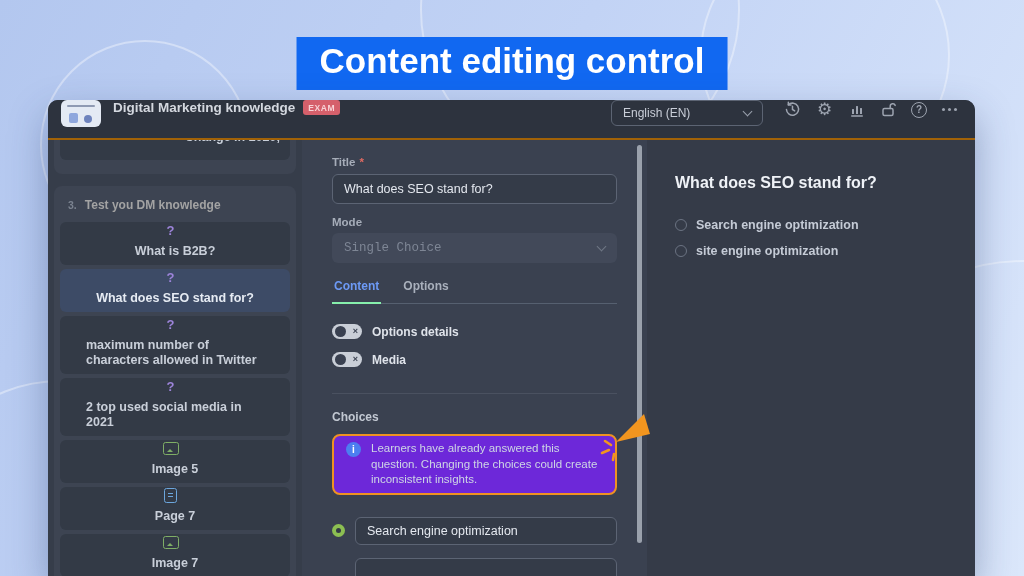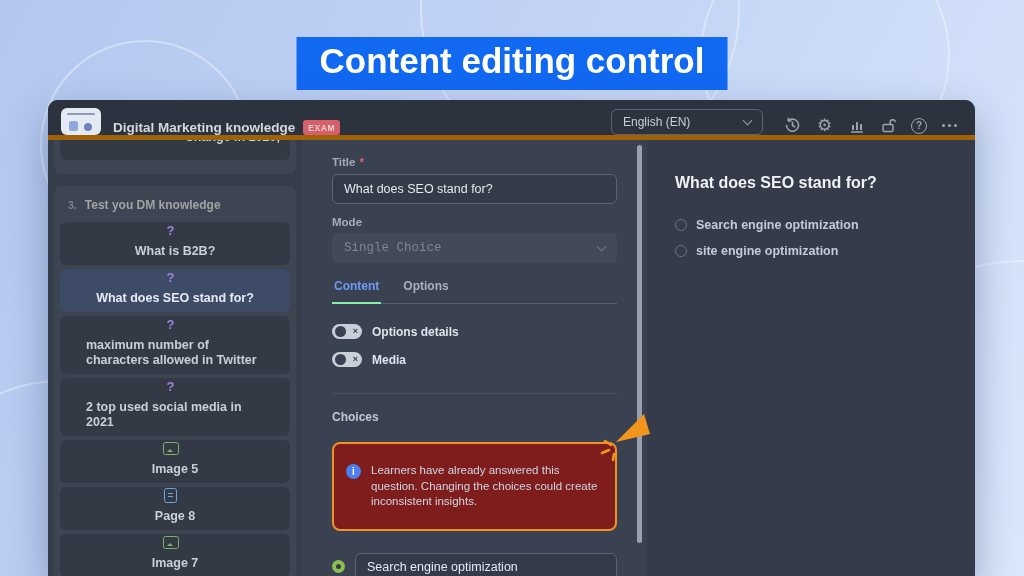--- a/index.html
+++ b/index.html
@@ -16,22 +16,22 @@
 
   .banner { position:absolute; top:37px; left:50%; transform:translateX(-50%);
             background:#1168f1; color:#ffffff; font-size:35px; font-weight:700;
             padding:4px 23px 9px; white-space:nowrap; }
 
   .window { position:absolute; left:48px; top:100px; width:927px; height:476px;
             border-radius:10px 10px 0 0; overflow:hidden; display:flex; flex-direction:column;
             background:#3a4150; box-shadow:0 16px 38px rgba(38,58,108,.38); }
 
   
-  .titlebar { height:40px; flex:0 0 40px; background:#2d333e; display:flex; align-items:flex-end;
-              padding:0 16px 0 13px; border-bottom:5px solid #a16207; }
+  .titlebar { height:40px; flex:0 0 40px; background:#2d333e; display:flex; align-items:flex-start;
+              padding:0 16px 0 13px; border-bottom:2px solid #a16207; }
   .app-logo { width:40px; height:27px; border-radius:6px; background:#e4eaf4; position:relative;
               overflow:hidden; flex:0 0 40px; }
   .app-logo .l1{ position:absolute; top:5px; left:6px; right:6px; height:2px; background:#8f9ab3; border-radius:1px;}
   .app-logo .l2{ position:absolute; bottom:4px; left:8px; width:9px; height:10px; background:#8fa7dd; border-radius:2px;}
   .app-logo .l3{ position:absolute; bottom:4px; right:9px; width:8px; height:8px; background:#6e83bd; border-radius:50%;}
   .app-title { margin-left:12px; font-size:13.5px; font-weight:700; color:#d4d8df; white-space:nowrap; }
   .badge { margin-left:8px; background:#d5606b; color:#f8d3d6; font-size:8.5px; font-weight:800;
            letter-spacing:.6px; padding:2.5px 5px; border-radius:3px; }
   .tb-spacer { flex:1; }
   .lang-select { width:152px; height:26px; border:1px solid #5c6473; border-radius:6px;
@@ -101,22 +101,22 @@
   .tab.active { color:#6d9af6; border-bottom:2px solid #86efac; margin-bottom:-1px; }
   .toggles { margin-top:20px; display:flex; flex-direction:column; gap:13px; }
   .toggle-row { display:flex; align-items:center; gap:10px; }
   .switch { width:30px; height:15px; border-radius:8px; background:#c9ced7; display:flex;
             align-items:center; justify-content:space-between; padding:0 3px; cursor:pointer; flex:0 0 30px; }
   .knob { width:11px; height:11px; border-radius:50%; background:#394050; }
   .xmark { font-size:9px; font-weight:800; color:#394050; line-height:1; margin-right:1px; }
   .tg-label { font-size:12px; font-weight:700; color:#dfe3ea; }
   .divider { border:none; border-top:1px solid #4a5160; margin-top:26px; }
   .choices-label { margin-top:16px; font-size:12px; font-weight:700; color:#c2c8d2; }
-  .callout { margin-top:18px; background:#7f1d1d; border:2.5px solid #ef9222; border-radius:8px;
-             padding:19px 12px; display:flex; gap:10px; align-items:flex-start; }
+  .callout { margin-top:10px; background:#6d28d9; border:2.5px solid #ef9222; border-radius:8px;
+             padding:5px 12px; display:flex; gap:10px; align-items:flex-start; }
   .info-icon { width:15px; height:15px; flex:0 0 15px; border-radius:50%; background:#4c7ef0;
                color:#fff; font-size:10px; font-weight:800; display:flex; align-items:center;
                justify-content:center; margin-top:1px; }
   .info-icon::before { content:"i"; }
   .callout p { font-size:11.5px; line-height:15.5px; color:#ced6e4; }
   .choice-row { margin-top:22px; display:flex; align-items:center; gap:10px; }
   .choice-row.stub-row { margin-top:13px; }
   .radio-correct { width:13px; height:13px; flex:0 0 13px; border-radius:50%; background:#8cbf52; position:relative; }
   .radio-correct::after { content:""; position:absolute; inset:4px; border-radius:50%; background:#333a46; }
   .radio-spacer { width:13px; flex:0 0 13px; visibility:hidden; }
@@ -224,21 +224,21 @@
               <div class="sb-item">
                 <span class="icn icn-question"></span>
                 <span class="sb-label">2 top used social media in 2021</span>
               </div>
               <div class="sb-item">
                 <span class="icn icn-image"></span>
                 <span class="sb-label">Image 5</span>
               </div>
               <div class="sb-item">
                 <span class="icn icn-page"></span>
-                <span class="sb-label">Page 8</span>
+                <span class="sb-label">Page 7</span>
               </div>
               <div class="sb-item">
                 <span class="icn icn-image"></span>
                 <span class="sb-label">Image 7</span>
               </div>
               <div class="sb-item">
                 <span class="icn icn-media"></span>
                 <span class="sb-label">Media 8</span>
               </div>
               <div class="sb-item">

